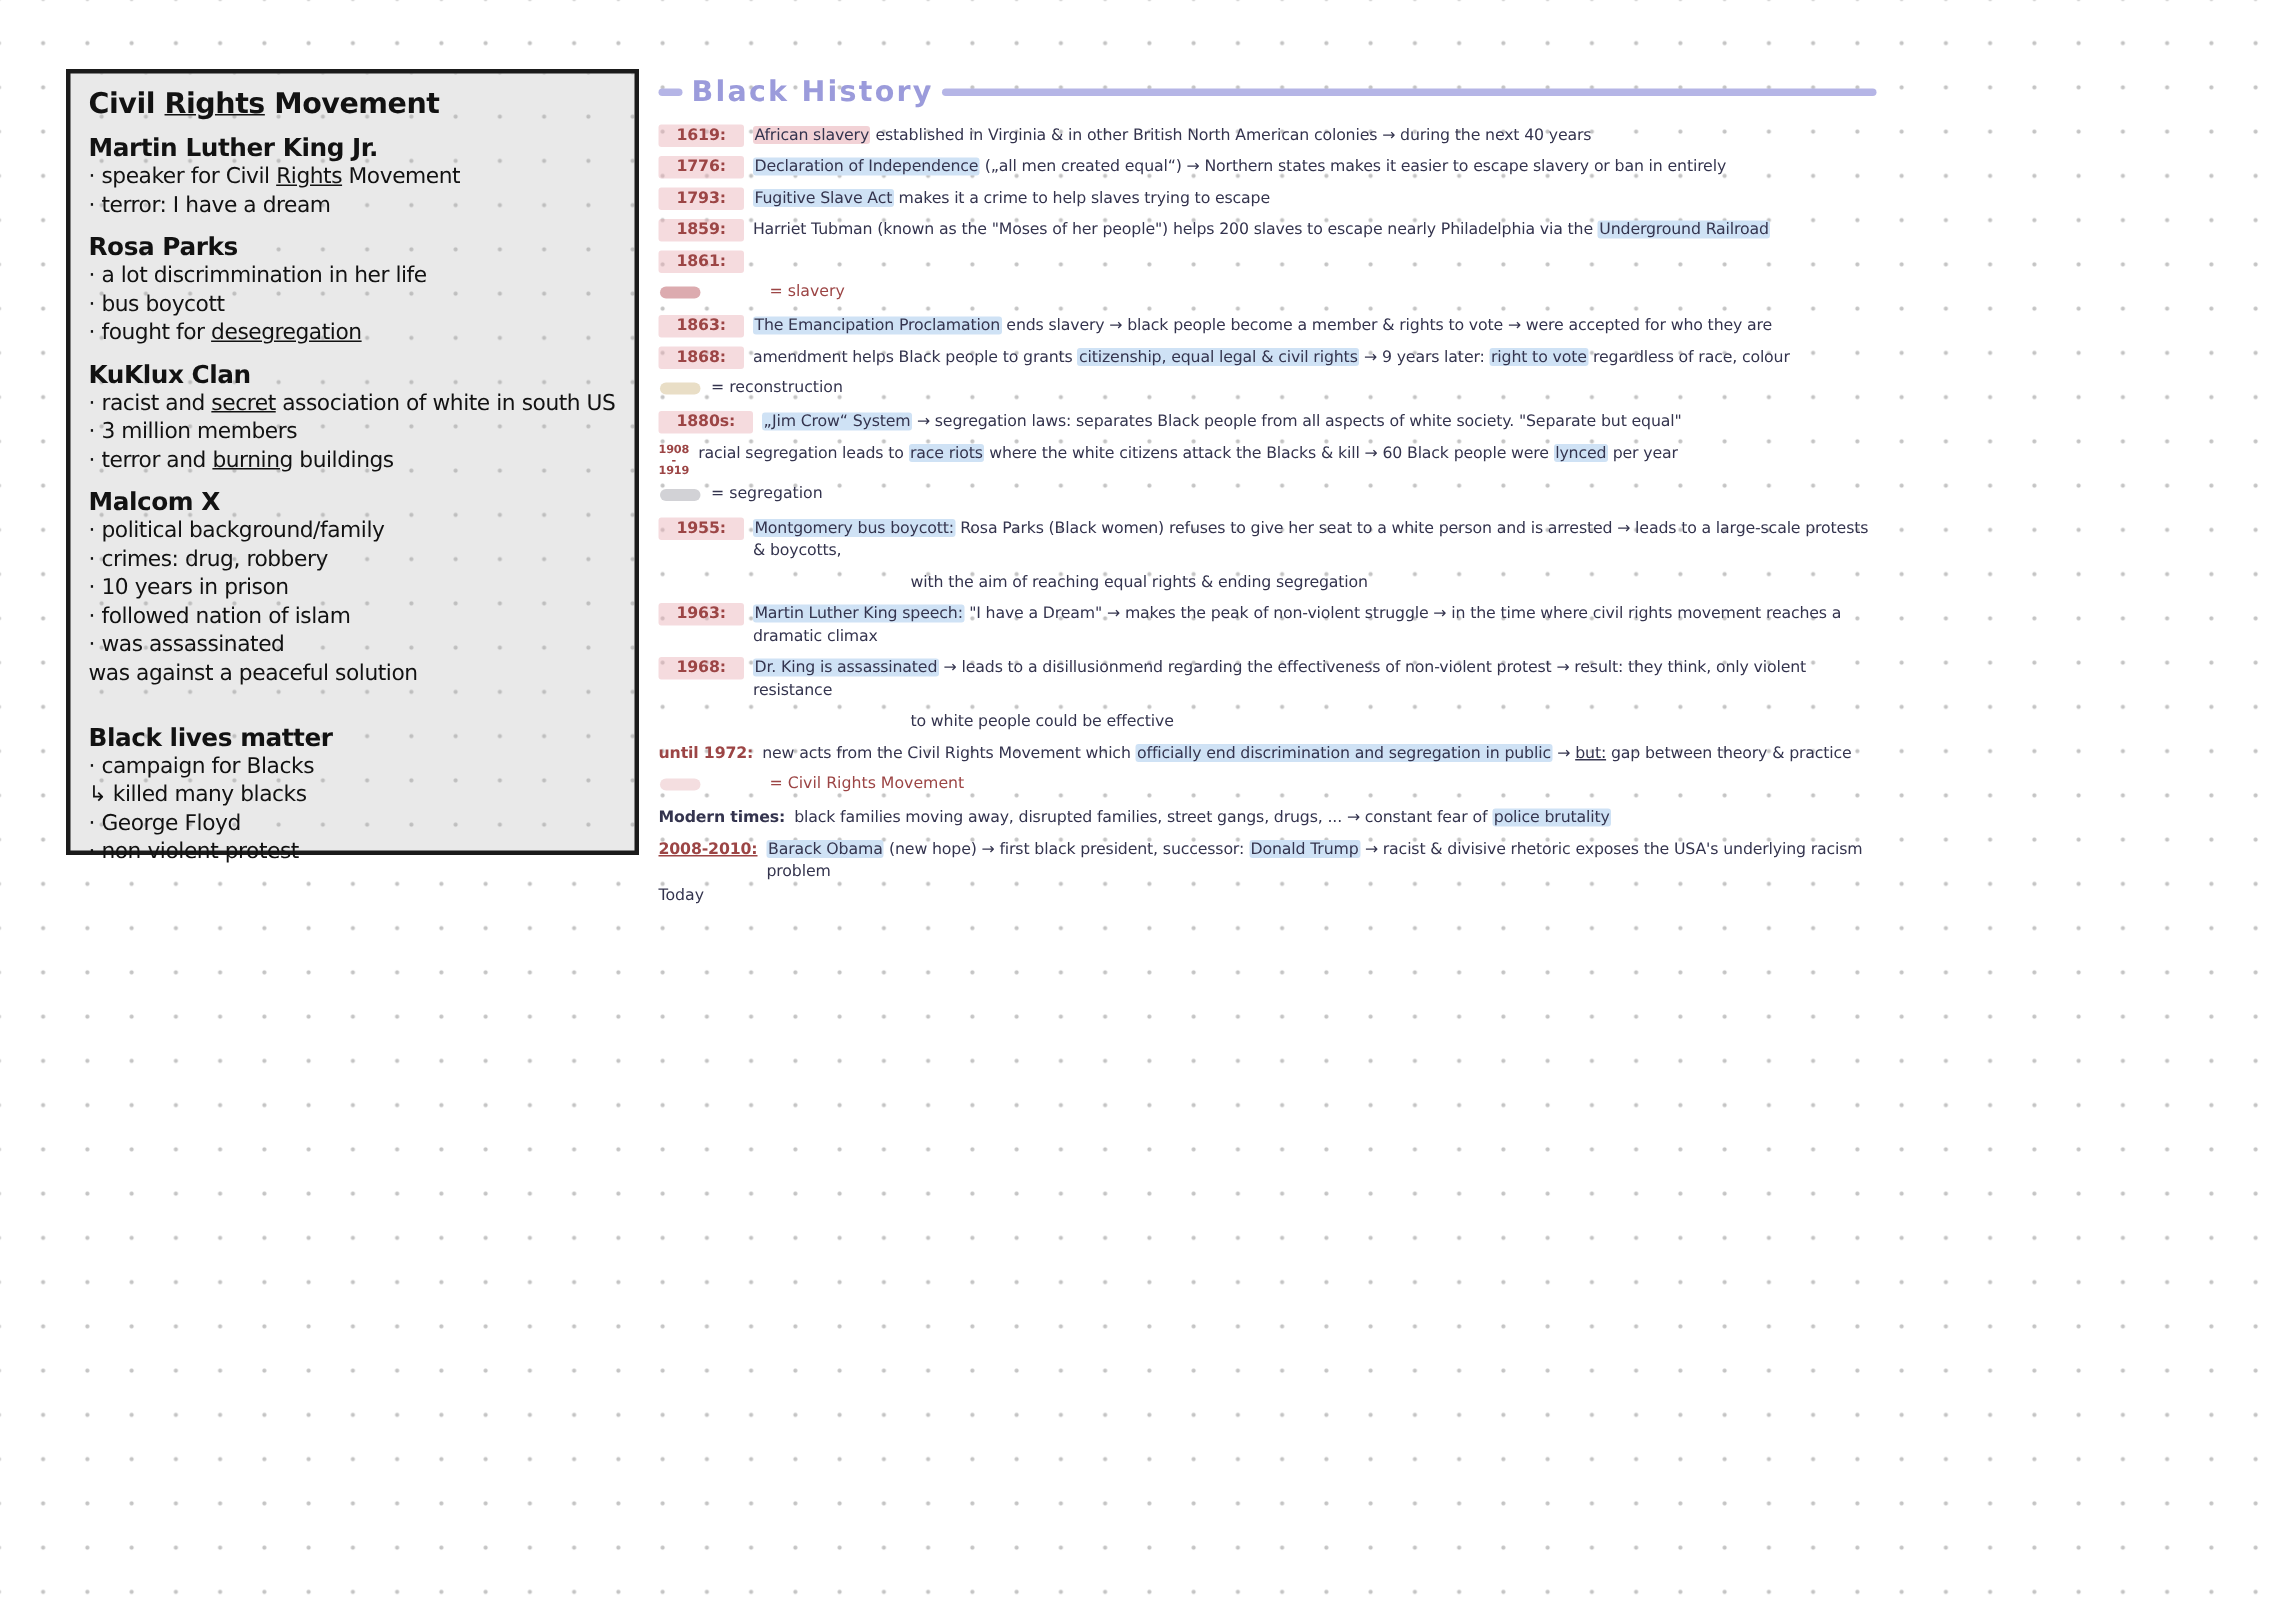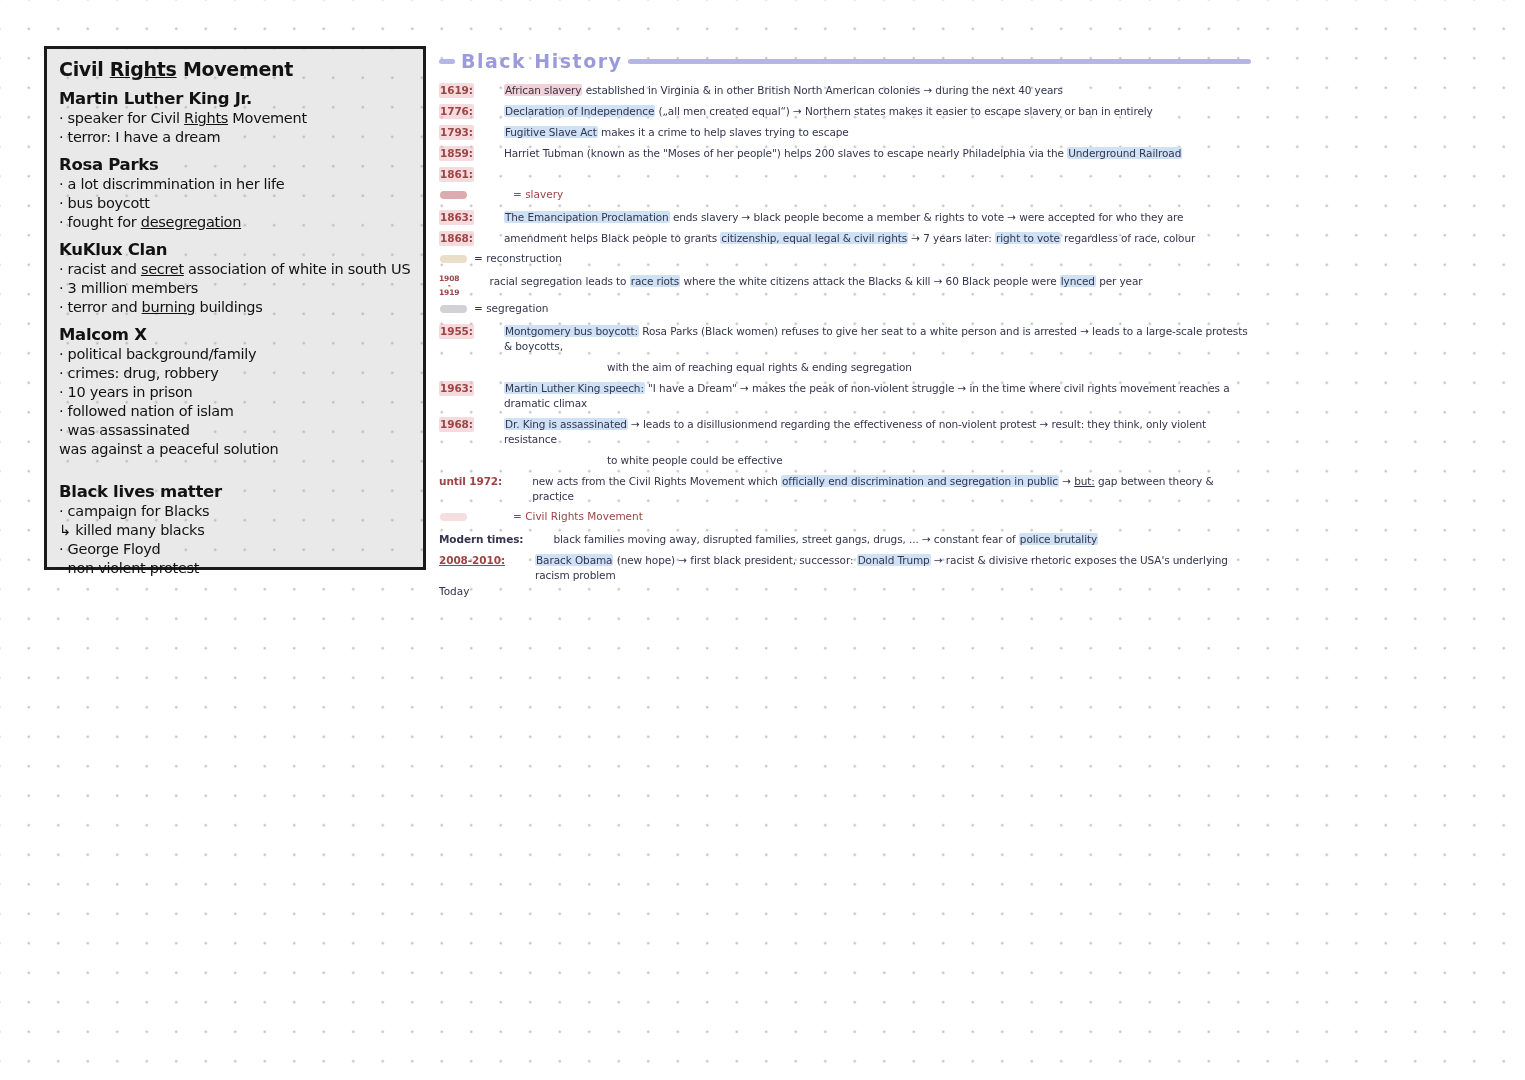--- a/index.html
+++ b/index.html
@@ -29,25 +29,25 @@
   .nline.item { font-size:14.5px; line-height:19px; }
   .nline span.u { text-decoration:underline; }
   
   .timeline { position:absolute; left:439px; top:50px; width:812px; }
   .tl-header { display:flex; align-items:center; gap:6px; margin-bottom:11px; }
   .tl-dash { width:16px; height:5px; background:#b5b5e6; border-radius:3px; }
   .tl-title { color:#9b9bdb; font-size:19px; font-weight:bold; letter-spacing:1.5px; white-space:nowrap; }
   .tl-rule { flex:1; height:5px; background:#b5b5e6; border-radius:3px; }
   .tl-entry { display:flex; align-items:flex-start; font-size:10.5px; line-height:15px; margin-bottom:6px; letter-spacing:-0.1px; }
   .tl-date { color:#9c4545; font-weight:bold; margin-right:6px; white-space:nowrap; }
-  .tl-date.hl { background:rgba(233,176,181,.45); border-radius:2px; padding:0 1px; }
+  .tl-date.hl { background:rgba(233,176,181,.45); border-radius:2px; padding:0 12px; }
   .tl-date.plain { color:#34344e; }
   .tl-date.underline { text-decoration:underline; }
   .tl-date.stack { display:flex; flex-direction:column; align-items:center; font-size:7.5px; line-height:7px; padding-top:1px; }
-  .tl-text { color:#34344e;margin-left:24px; }
+  .tl-text { color:#34344e; }
   .tl-text .hl-blue { background:#cfe2f5; border-radius:2px; padding:0 1px; }
   .tl-text .hl-pink { background:#f2d2d6; border-radius:2px; padding:0 1px; }
   .tl-text .u { text-decoration:underline; }
   .tl-cont { font-size:10.5px; line-height:15px; color:#34344e; margin:0 0 6px 168px; letter-spacing:-0.1px; }
   .tl-legend { display:flex; align-items:center; gap:7px; margin:2px 0 9px 1px; font-size:10.5px; line-height:13px; }
   .tl-swatch { width:27px; height:8px; border-radius:4px; display:inline-block; }
   .tl-legend .lbl-maroon { color:#9c4545;margin-left:39px; }
   .tl-legend .lbl-dark { color:#34344e; }
   .tl-plain { font-size:10.5px; line-height:13px; color:#34344e; margin-top:-4px; }
 </style>
@@ -114,25 +114,29 @@
         <div class="tl-legend">
           <span class="tl-swatch" style="background: rgb(220, 171, 175);"></span>
           <span class="lbl-maroon">= slavery</span>
         </div>
         <div class="tl-entry">
           <span class="tl-date hl">1863:</span>
           <span class="tl-text"><span class="hl-blue">The Emancipation Proclamation</span><span> ends slavery → black people become a member &amp; rights to vote → were accepted for who they are</span></span>
         </div>
         <div class="tl-entry">
           <span class="tl-date hl">1868:</span>
-          <span class="tl-text"><span>amendment helps Black people to grants </span><span class="hl-blue">citizenship, equal legal &amp; civil rights</span><span> → 7 years later: </span><span class="hl-blue">right to vote</span><span> regardless of race, colour</span></span>
+          <span class="tl-text"><span>amendment helps Black people to grants </span><span class="hl-blue">citizenship, equal legal &amp; civil rights</span><span> → 9 years later: </span><span class="hl-blue">right to vote</span><span> regardless of race, colour</span></span>
         </div>
         <div class="tl-legend">
           <span class="tl-swatch" style="background: rgb(233, 222, 198);"></span>
           <span class="lbl-dark">= reconstruction</span>
+        </div>
+        <div class="tl-entry">
+          <span class="tl-date hl">1880s:</span>
+          <span class="tl-text"><span class="hl-blue">„Jim Crow“ System</span><span> → segregation laws: separates Black people from all aspects of white society. "Separate but equal"</span></span>
         </div>
         <div class="tl-entry">
           <span class="tl-date stack">
             <span>1908</span>
             <span>-</span>
             <span>1919</span>
           </span>
           <span class="tl-text"><span>racial segregation leads to </span><span class="hl-blue">race riots</span><span> where the white citizens attack the Blacks &amp; kill → 60 Black people were </span><span class="hl-blue">lynced</span><span> per year</span></span>
         </div>
         <div class="tl-legend">

